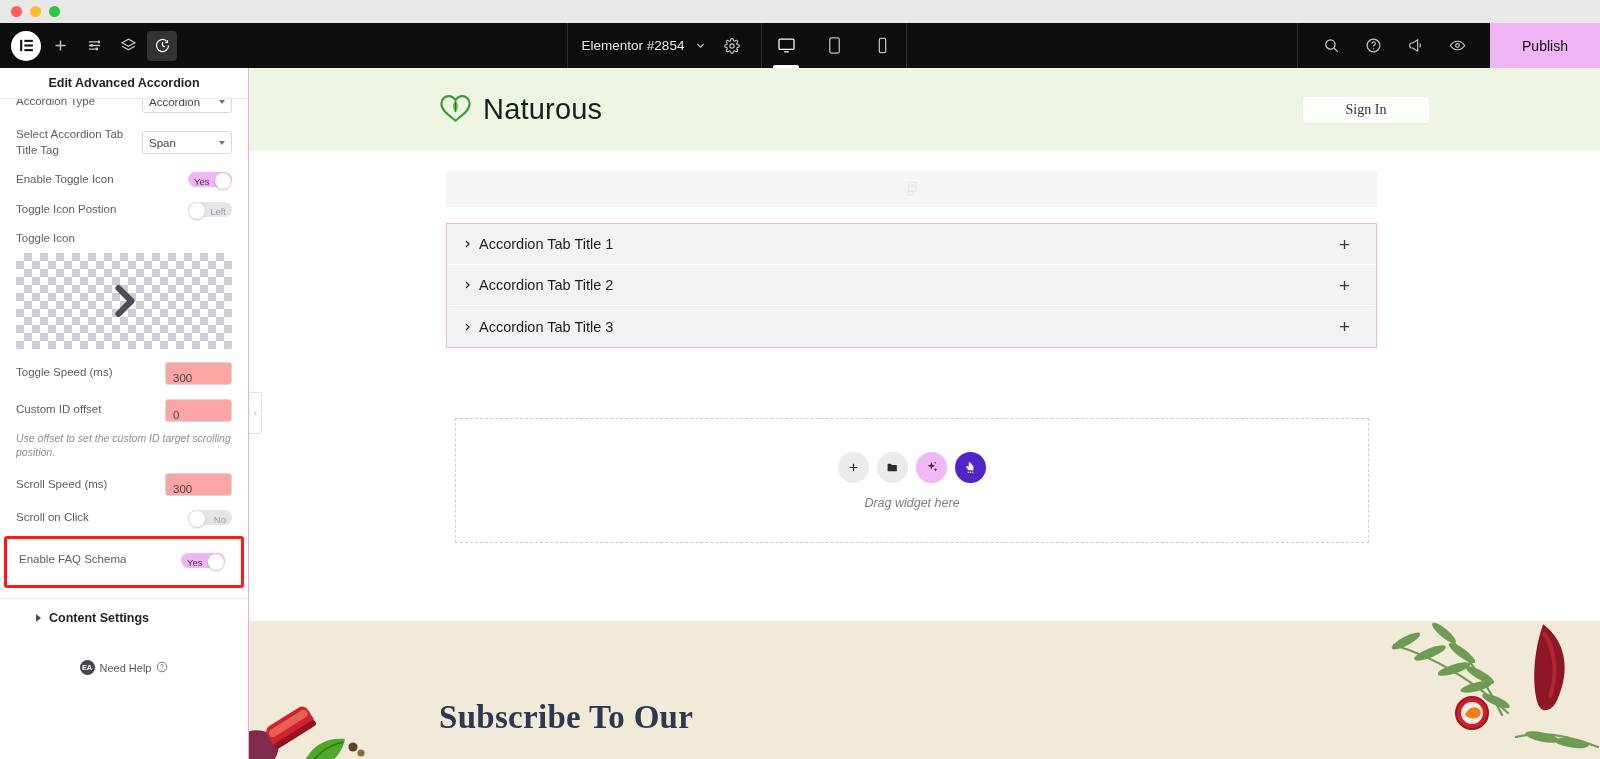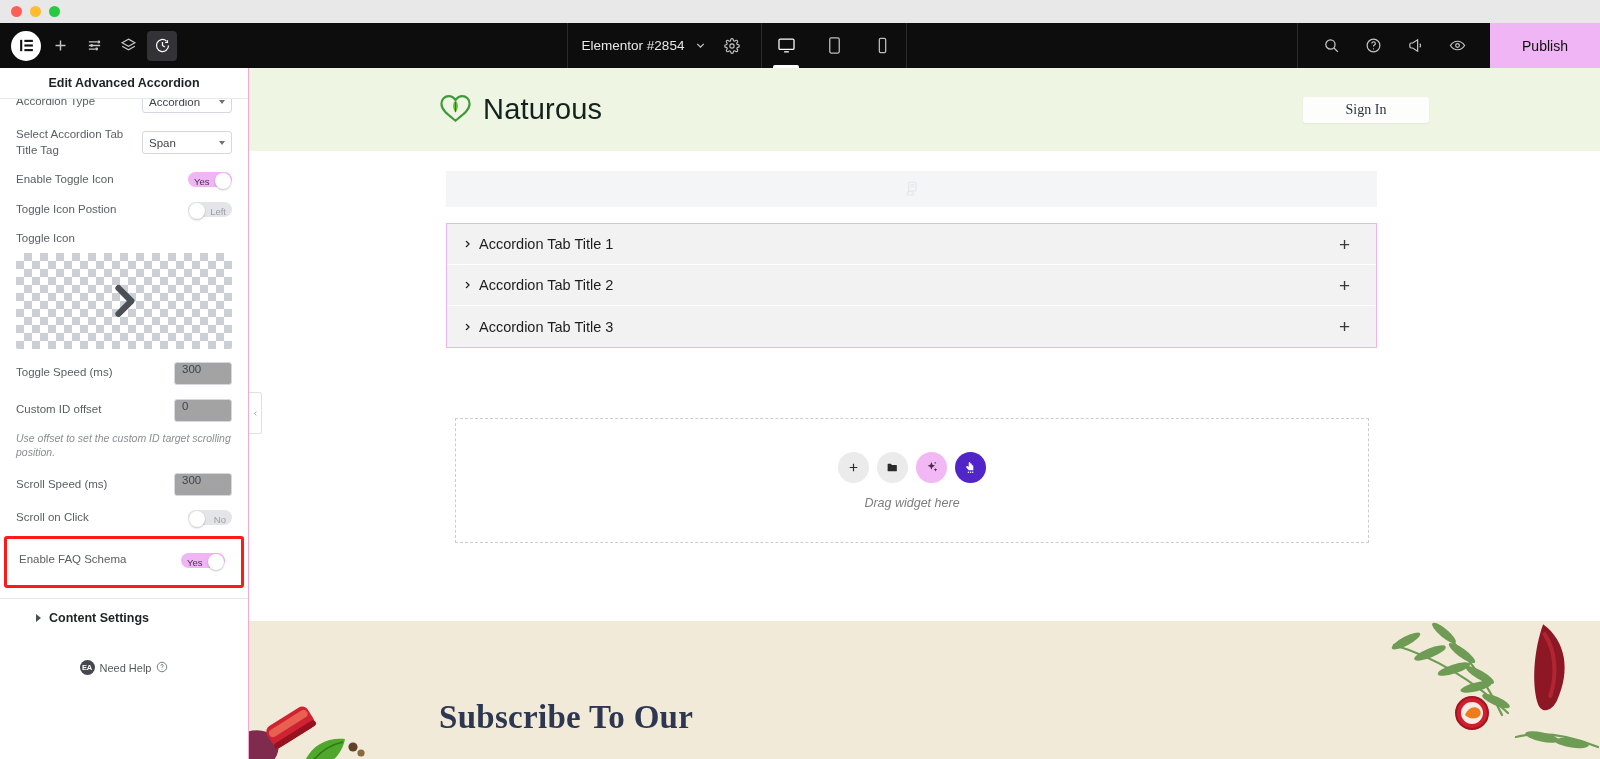--- a/index.html
+++ b/index.html
@@ -88,23 +88,23 @@
 
   .select-box {
     width: 90px; height: 23px; border: 1px solid #d5d8dc; border-radius: 3px;
     background: #fff; font-size: 11.5px; color: #3f444b; display: flex;
     align-items: center; padding: 0 6px; justify-content: space-between; cursor: pointer;
   }
   .select-arrow { width: 0; height: 0; border-left: 3.5px solid transparent;
     border-right: 3.5px solid transparent; border-top: 4.5px solid #6d7178; }
 
   .num-box {
-    width: 58px; height: 23px; border: 1px solid #d5d8dc; border-radius: 3px;
-    background: #a3a3a3; font-size: 11.5px; color: #3f444b; display: flex;
-    align-items: flex-start; padding: 0 7px; cursor: text;
+    width: 67px; height: 23px; border: 1px solid #d5d8dc; border-radius: 3px;
+    background: #fca5a5; font-size: 11.5px; color: #3f444b; display: flex;
+    align-items: flex-end; padding: 0 7px; cursor: text;
   }
 
   .switch {
     width: 44px; height: 15px; border-radius: 9px; position: relative;
     display: flex; align-items: flex-end; cursor: pointer; flex: 0 0 auto;
   }
   .switch.on { background: #f0b5f5; justify-content: flex-start; }
   .switch.off { background: #e3e5e8; justify-content: flex-end; }
   .switch .sw-text { font-size: 9.5px; padding: 0 6px; }
   .switch.on .sw-text { color: #4b3350; }

